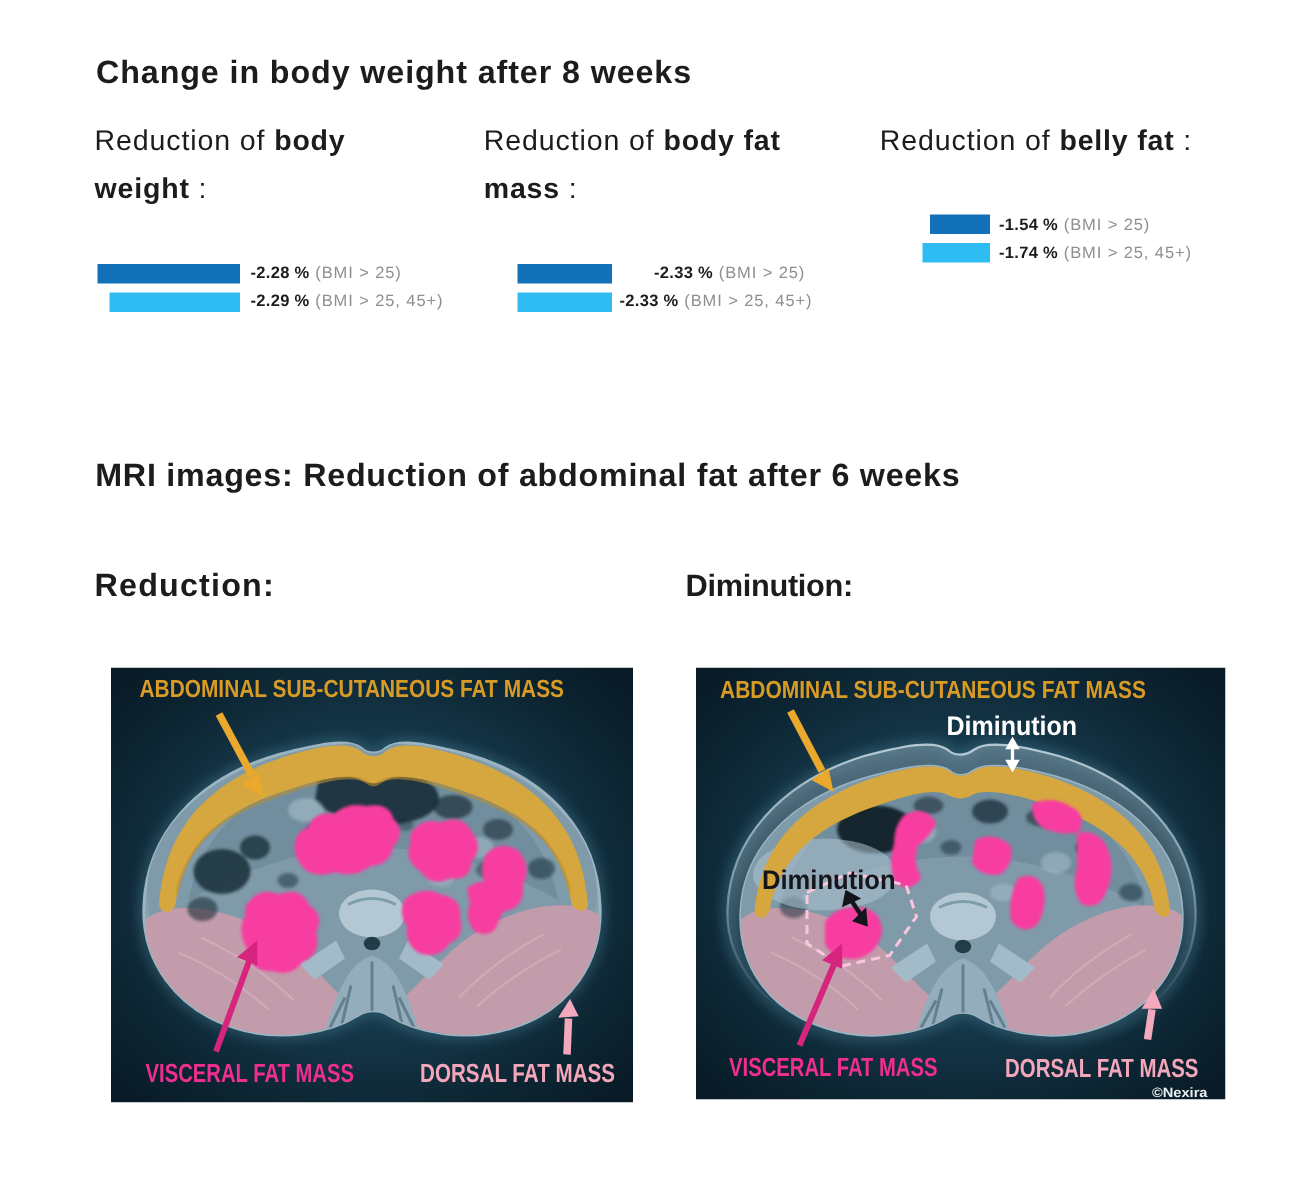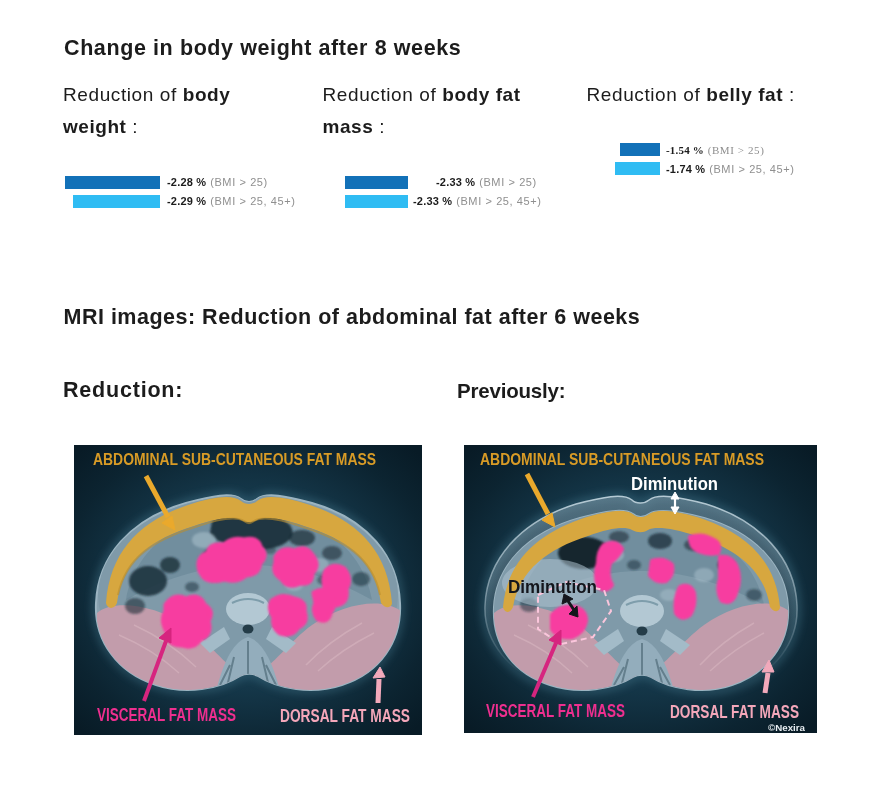--- a/index.html
+++ b/index.html
@@ -28,26 +28,26 @@
   <div class="lbl" style="left:167px;top:176px;"><b>-2.28 %</b> <span>(BMI &gt; 25)</span></div>
   <div class="lbl" style="left:167px;top:195px;"><b>-2.29 %</b> <span>(BMI &gt; 25, 45+)</span></div>
 
   <div class="bar bdark" style="left:345px;top:176px;width:63px;"></div>
   <div class="bar blight" style="left:345px;top:195px;width:63px;"></div>
   <div class="lbl" style="left:436px;top:176px;"><b>-2.33 %</b> <span>(BMI &gt; 25)</span></div>
   <div class="lbl" style="left:413px;top:195px;"><b>-2.33 %</b> <span>(BMI &gt; 25, 45+)</span></div>
 
   <div class="bar bdark" style="left:620px;top:143px;width:40px;"></div>
   <div class="bar blight" style="left:615px;top:162px;width:45px;"></div>
-  <div class="lbl" style="left:666px;top:143.5px;font-family:Liberation Serif, serif;"><b>-1.54 %</b> <span>(BMI &gt; 25)</span></div>
+  <div class="lbl" style="left:666px;top:143.5px;"><b>-1.54 %</b> <span>(BMI &gt; 25)</span></div>
   <div class="lbl" style="left:666px;top:162.5px;"><b>-1.74 %</b> <span>(BMI &gt; 25, 45+)</span></div>
 
   <div class="abs h1" style="left:63.5px;top:306px;letter-spacing:0.5px;">MRI images: Reduction of abdominal fat after 6 weeks</div>
   <div class="abs h1" style="left:63px;top:379px;letter-spacing:0.8px;">Reduction:</div>
-  <div class="abs h1" style="left:457px;top:380px;letter-spacing:-0.2px;font-size:20.5px;">Previously:</div>
+  <div class="abs h1" style="left:457px;top:380px;letter-spacing:-0.2px;font-size:20.5px;">Diminution:</div>
 
   <svg class="abs" style="left:74px;top:445px;" width="348" height="290" viewBox="0 0 348 290">
     <defs>
       <radialGradient id="bgL" cx="50%" cy="50%" r="68%">
         <stop offset="0" stop-color="#214c60"></stop>
         <stop offset="0.45" stop-color="#163a4d"></stop>
         <stop offset="0.8" stop-color="#0c2431"></stop>
         <stop offset="1" stop-color="#081b26"></stop>
       </radialGradient>
       <filter id="blur1" x="-25%" y="-25%" width="150%" height="150%">

